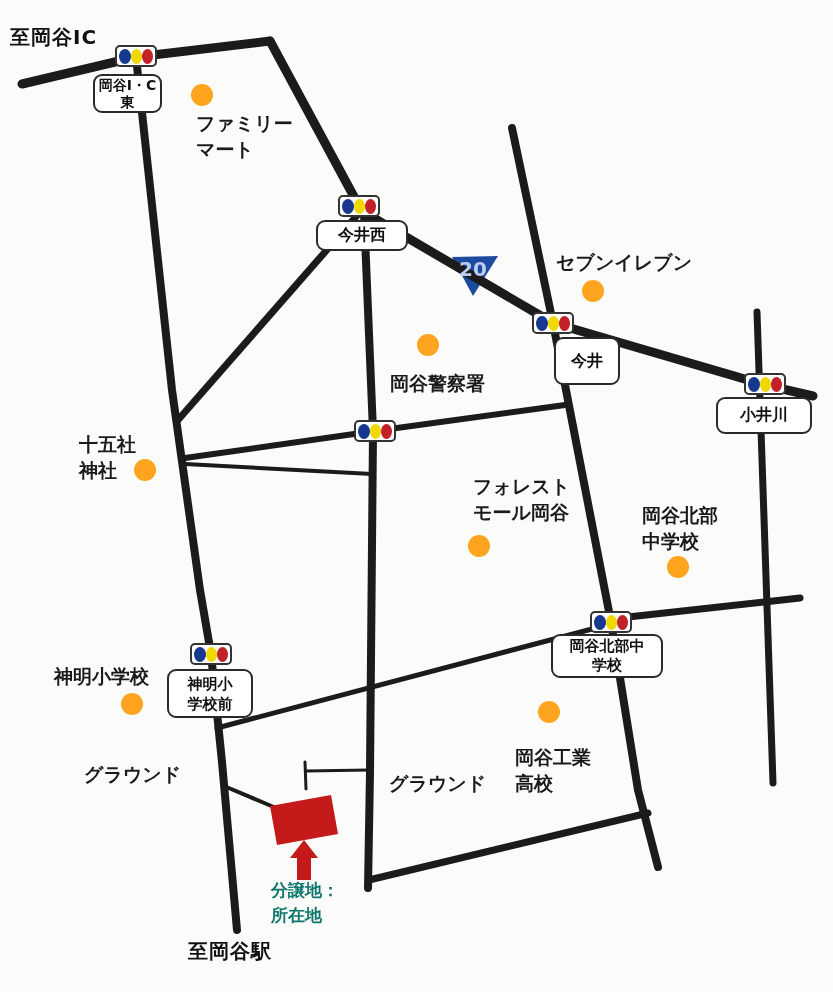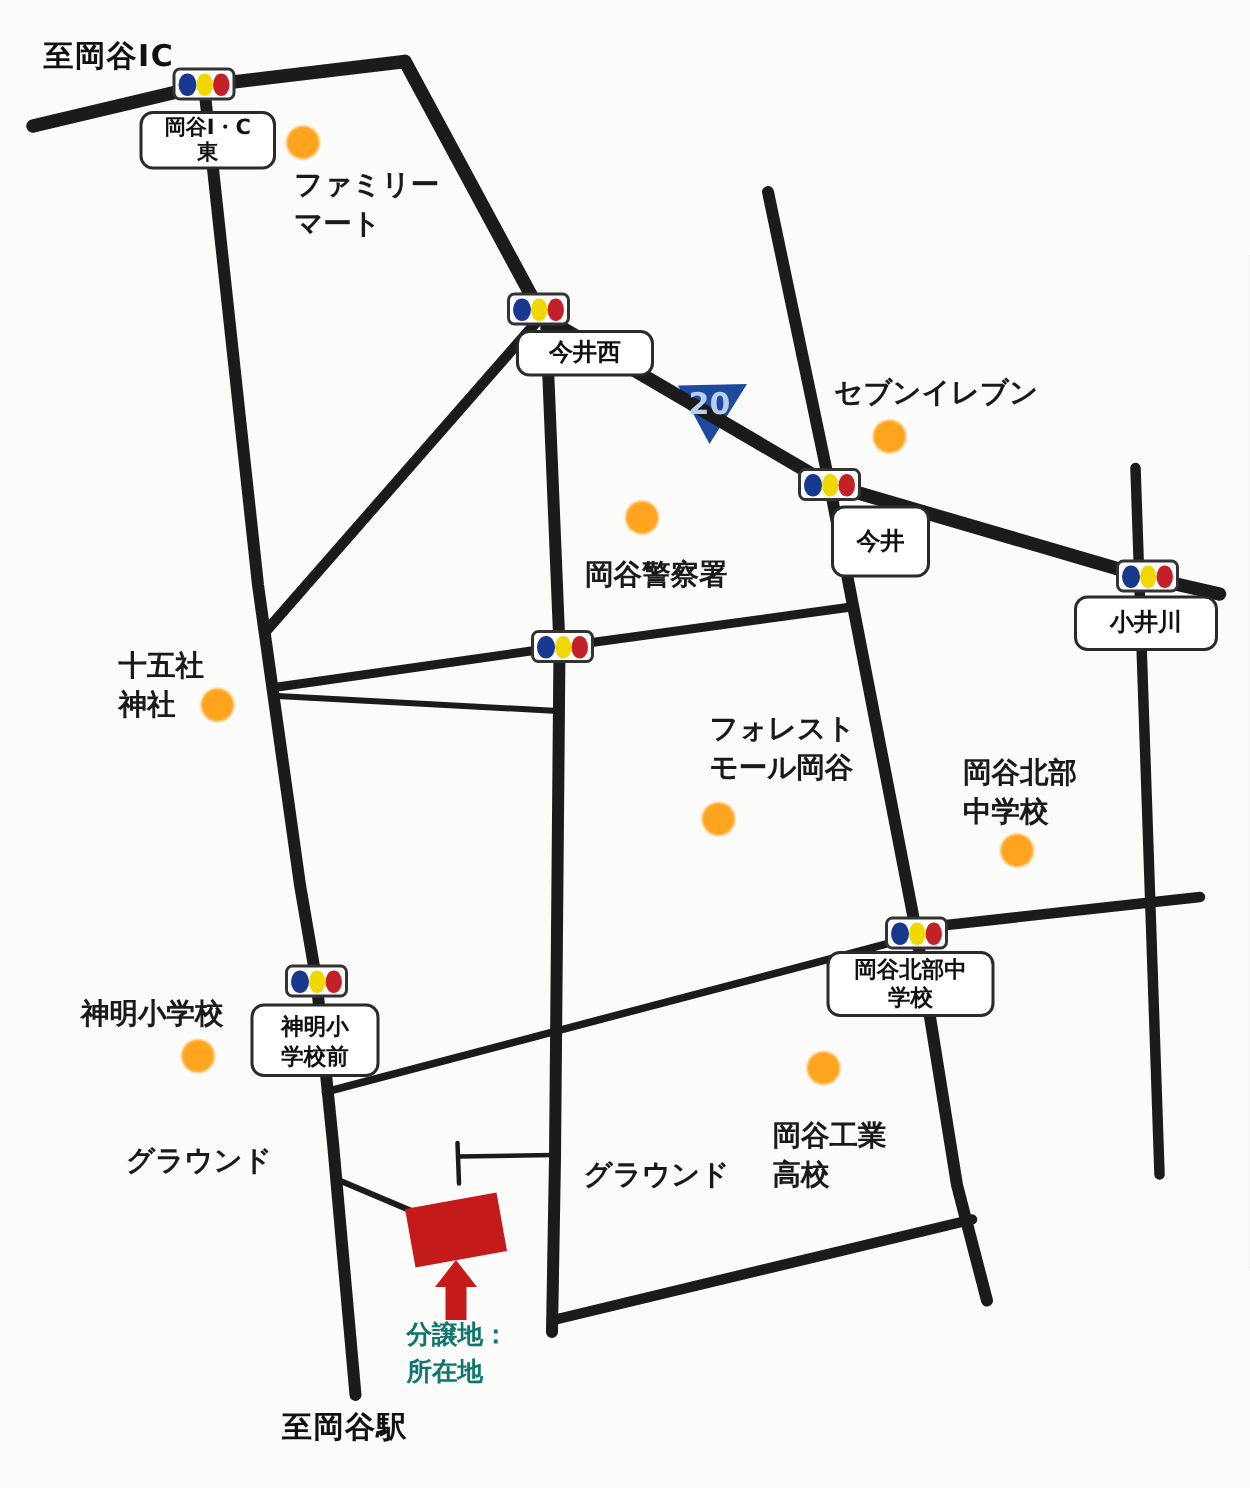--- a/index.html
+++ b/index.html
@@ -47,21 +47,21 @@
       <polyline stroke-width="4" points="224,786 276,808"></polyline>
       <polyline stroke-width="3" points="306,771 369,770"></polyline>
       <polyline stroke-width="3" points="305,762 306,789"></polyline>
       <polygon stroke="none" fill="#c41a1a" points="270,806 331,795 338,834 277,845"></polygon>
       <polygon stroke="none" fill="#c41a1a" points="304,840 318,858 311,858 311,880 297,880 297,858 290,858"></polygon>
     </g>
   </svg>
 
   <div class="badge20">20</div>
 
-  <div class="maptitle" style="left:10px;top:24px;margin-left:19px;">至岡谷IC</div>
+  <div class="maptitle" style="left:10px;top:24px;">至岡谷IC</div>
   <div class="maptitle" style="left:188px;top:938px;">至岡谷駅</div>
 
   <div class="tl" style="left:115px;top:45px;">
       <span class="b"></span>
       <span class="y"></span>
       <span class="r"></span>
     </div>
   <div class="tl" style="left:338px;top:195px;">
       <span class="b"></span>
       <span class="y"></span>
@@ -86,25 +86,25 @@
       <span class="b"></span>
       <span class="y"></span>
       <span class="r"></span>
     </div>
   <div class="tl" style="left:190px;top:643px;">
       <span class="b"></span>
       <span class="y"></span>
       <span class="r"></span>
     </div>
 
-  <div class="ibox" style="left:93px;top:74px;width:91px;height:39px;font-size:14px;line-height:17px;">
+  <div class="ibox" style="left:93px;top:74px;width:69px;height:39px;font-size:14px;line-height:17px;">
     <div>岡谷I・C</div>
     <div>東</div>
   </div>
-  <div class="ibox" style="left:316px;top:220px;width:92px;height:31px;font-size:16px;margin-left:28px;">
+  <div class="ibox" style="left:316px;top:220px;width:92px;height:31px;font-size:16px;">
     <div>今井西</div>
   </div>
   <div class="ibox" style="left:554px;top:337px;width:66px;height:48px;font-size:16px;">
     <div>今井</div>
   </div>
   <div class="ibox" style="left:551px;top:634px;width:112px;height:44px;font-size:15px;line-height:19px;">
     <div>岡谷北部中</div>
     <div>学校</div>
   </div>
   <div class="ibox" style="left:716px;top:397px;width:96px;height:37px;font-size:16px;">

